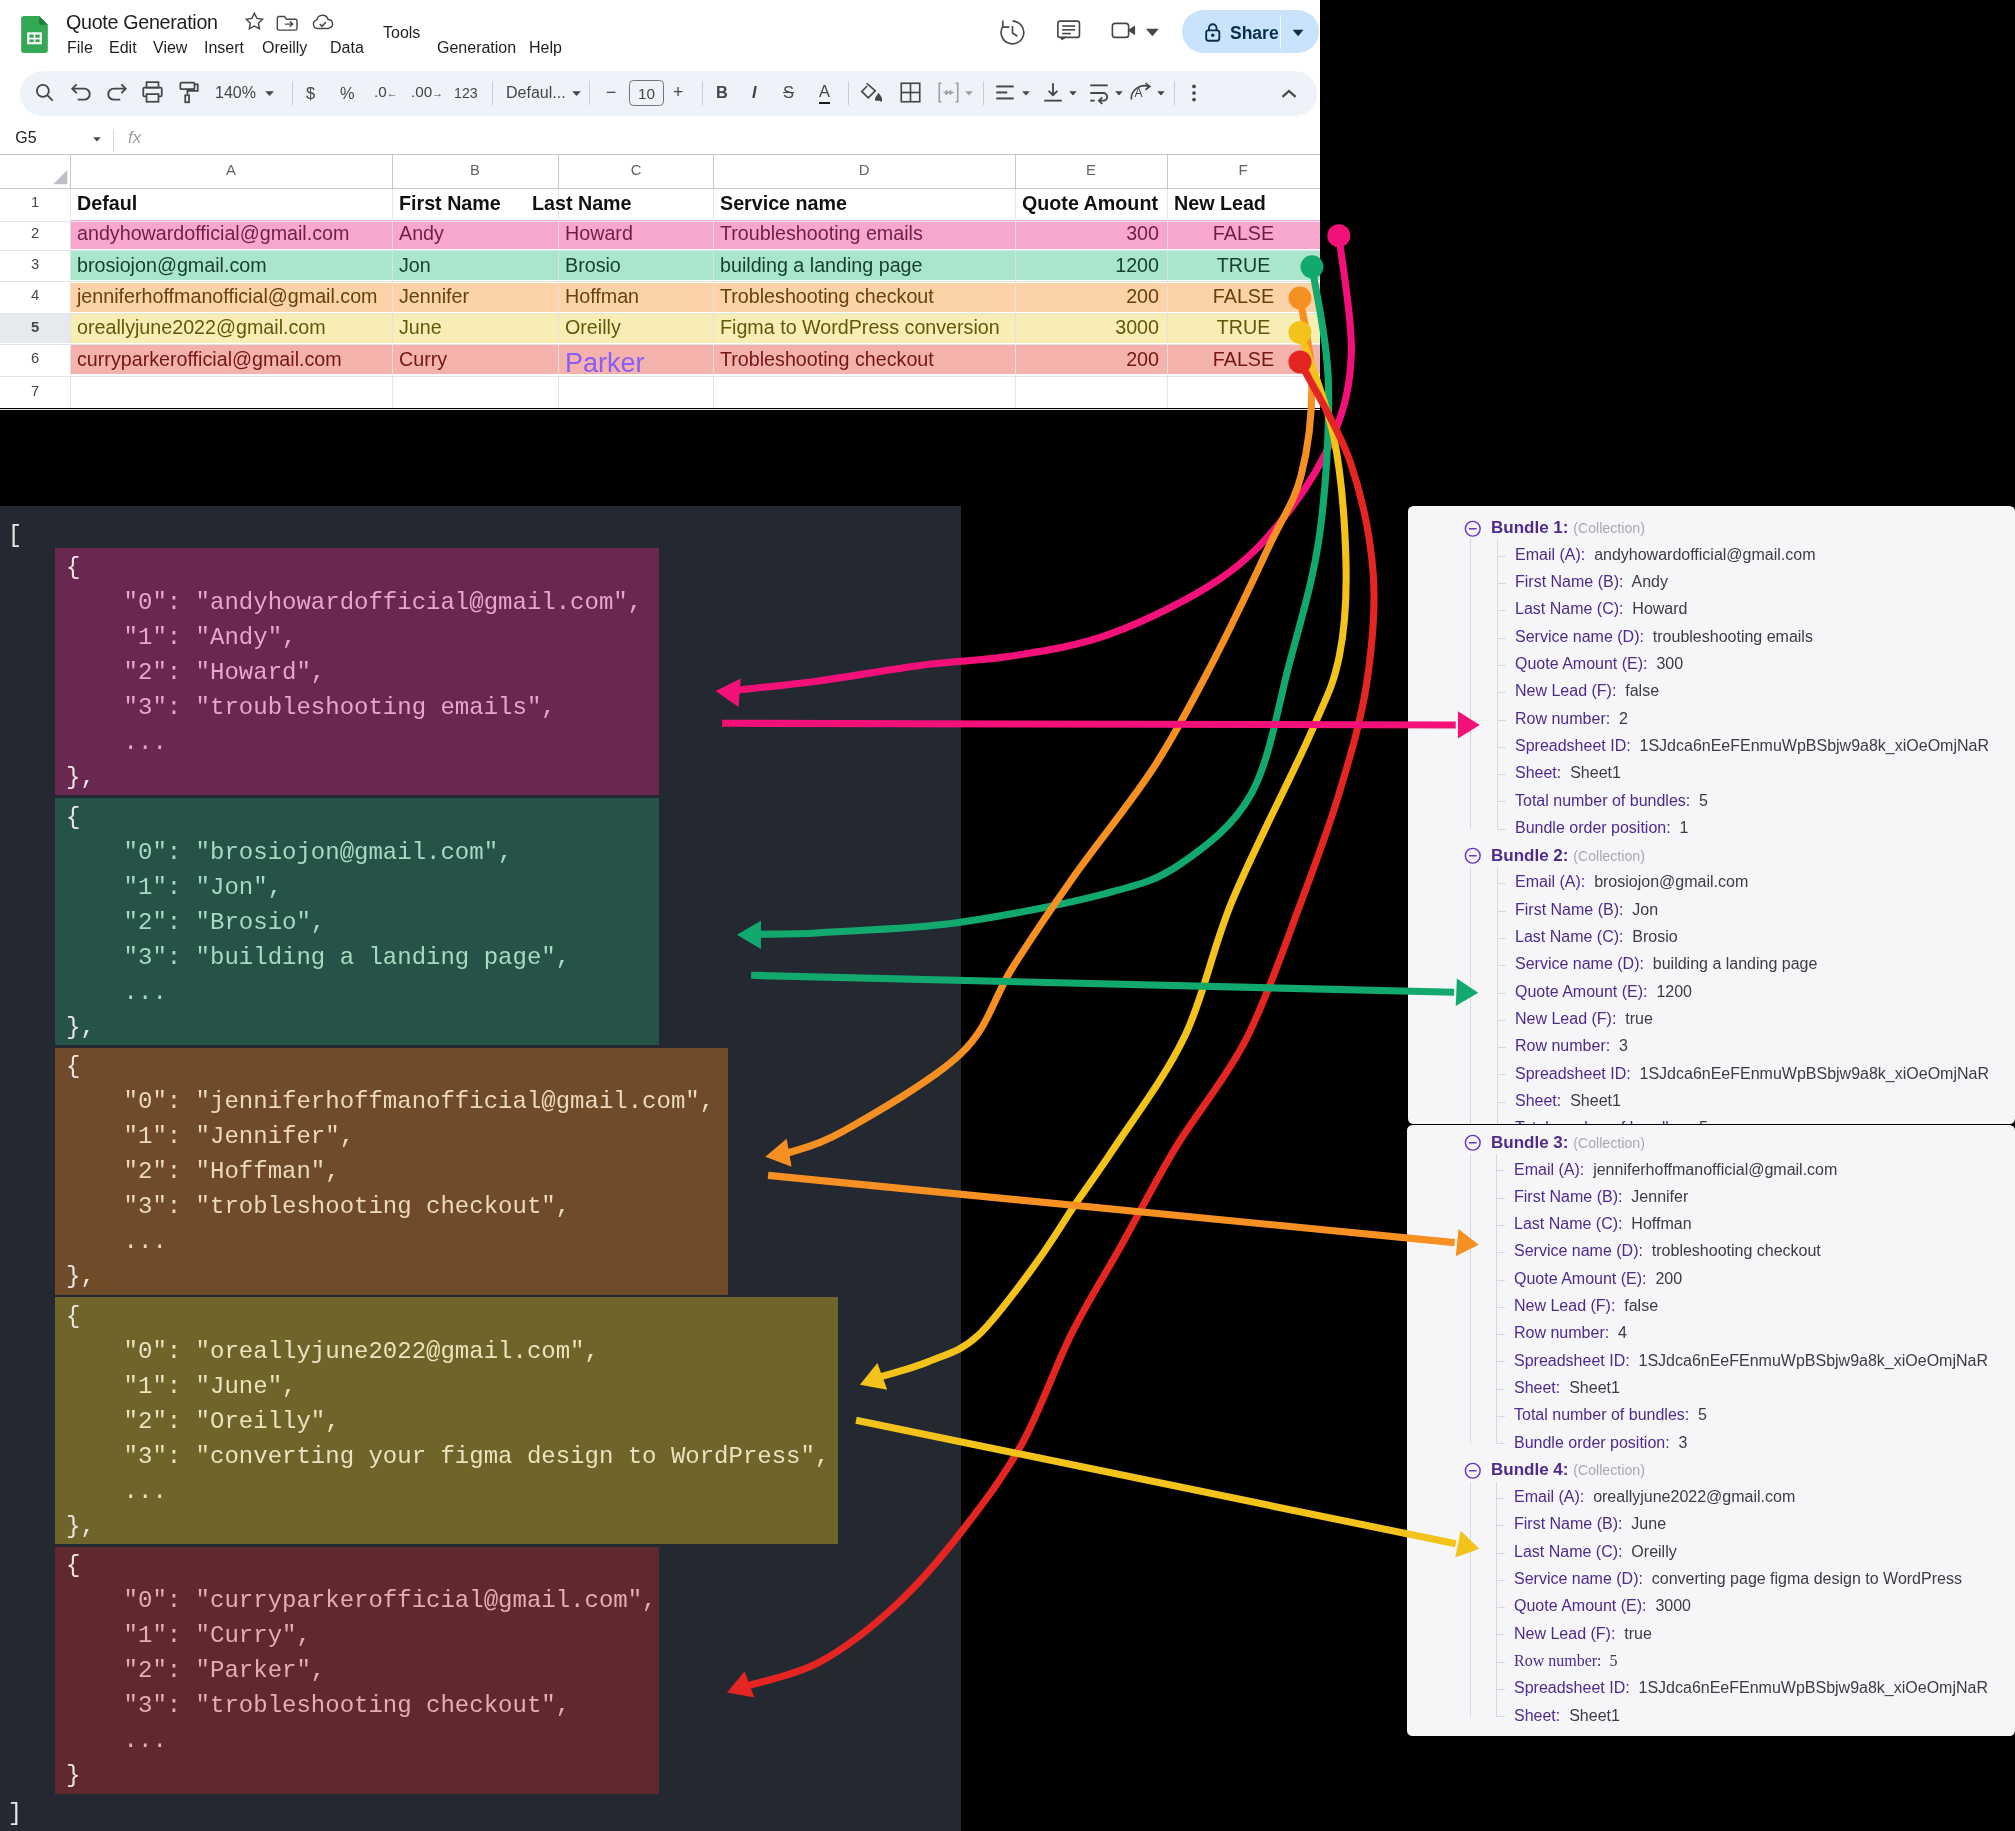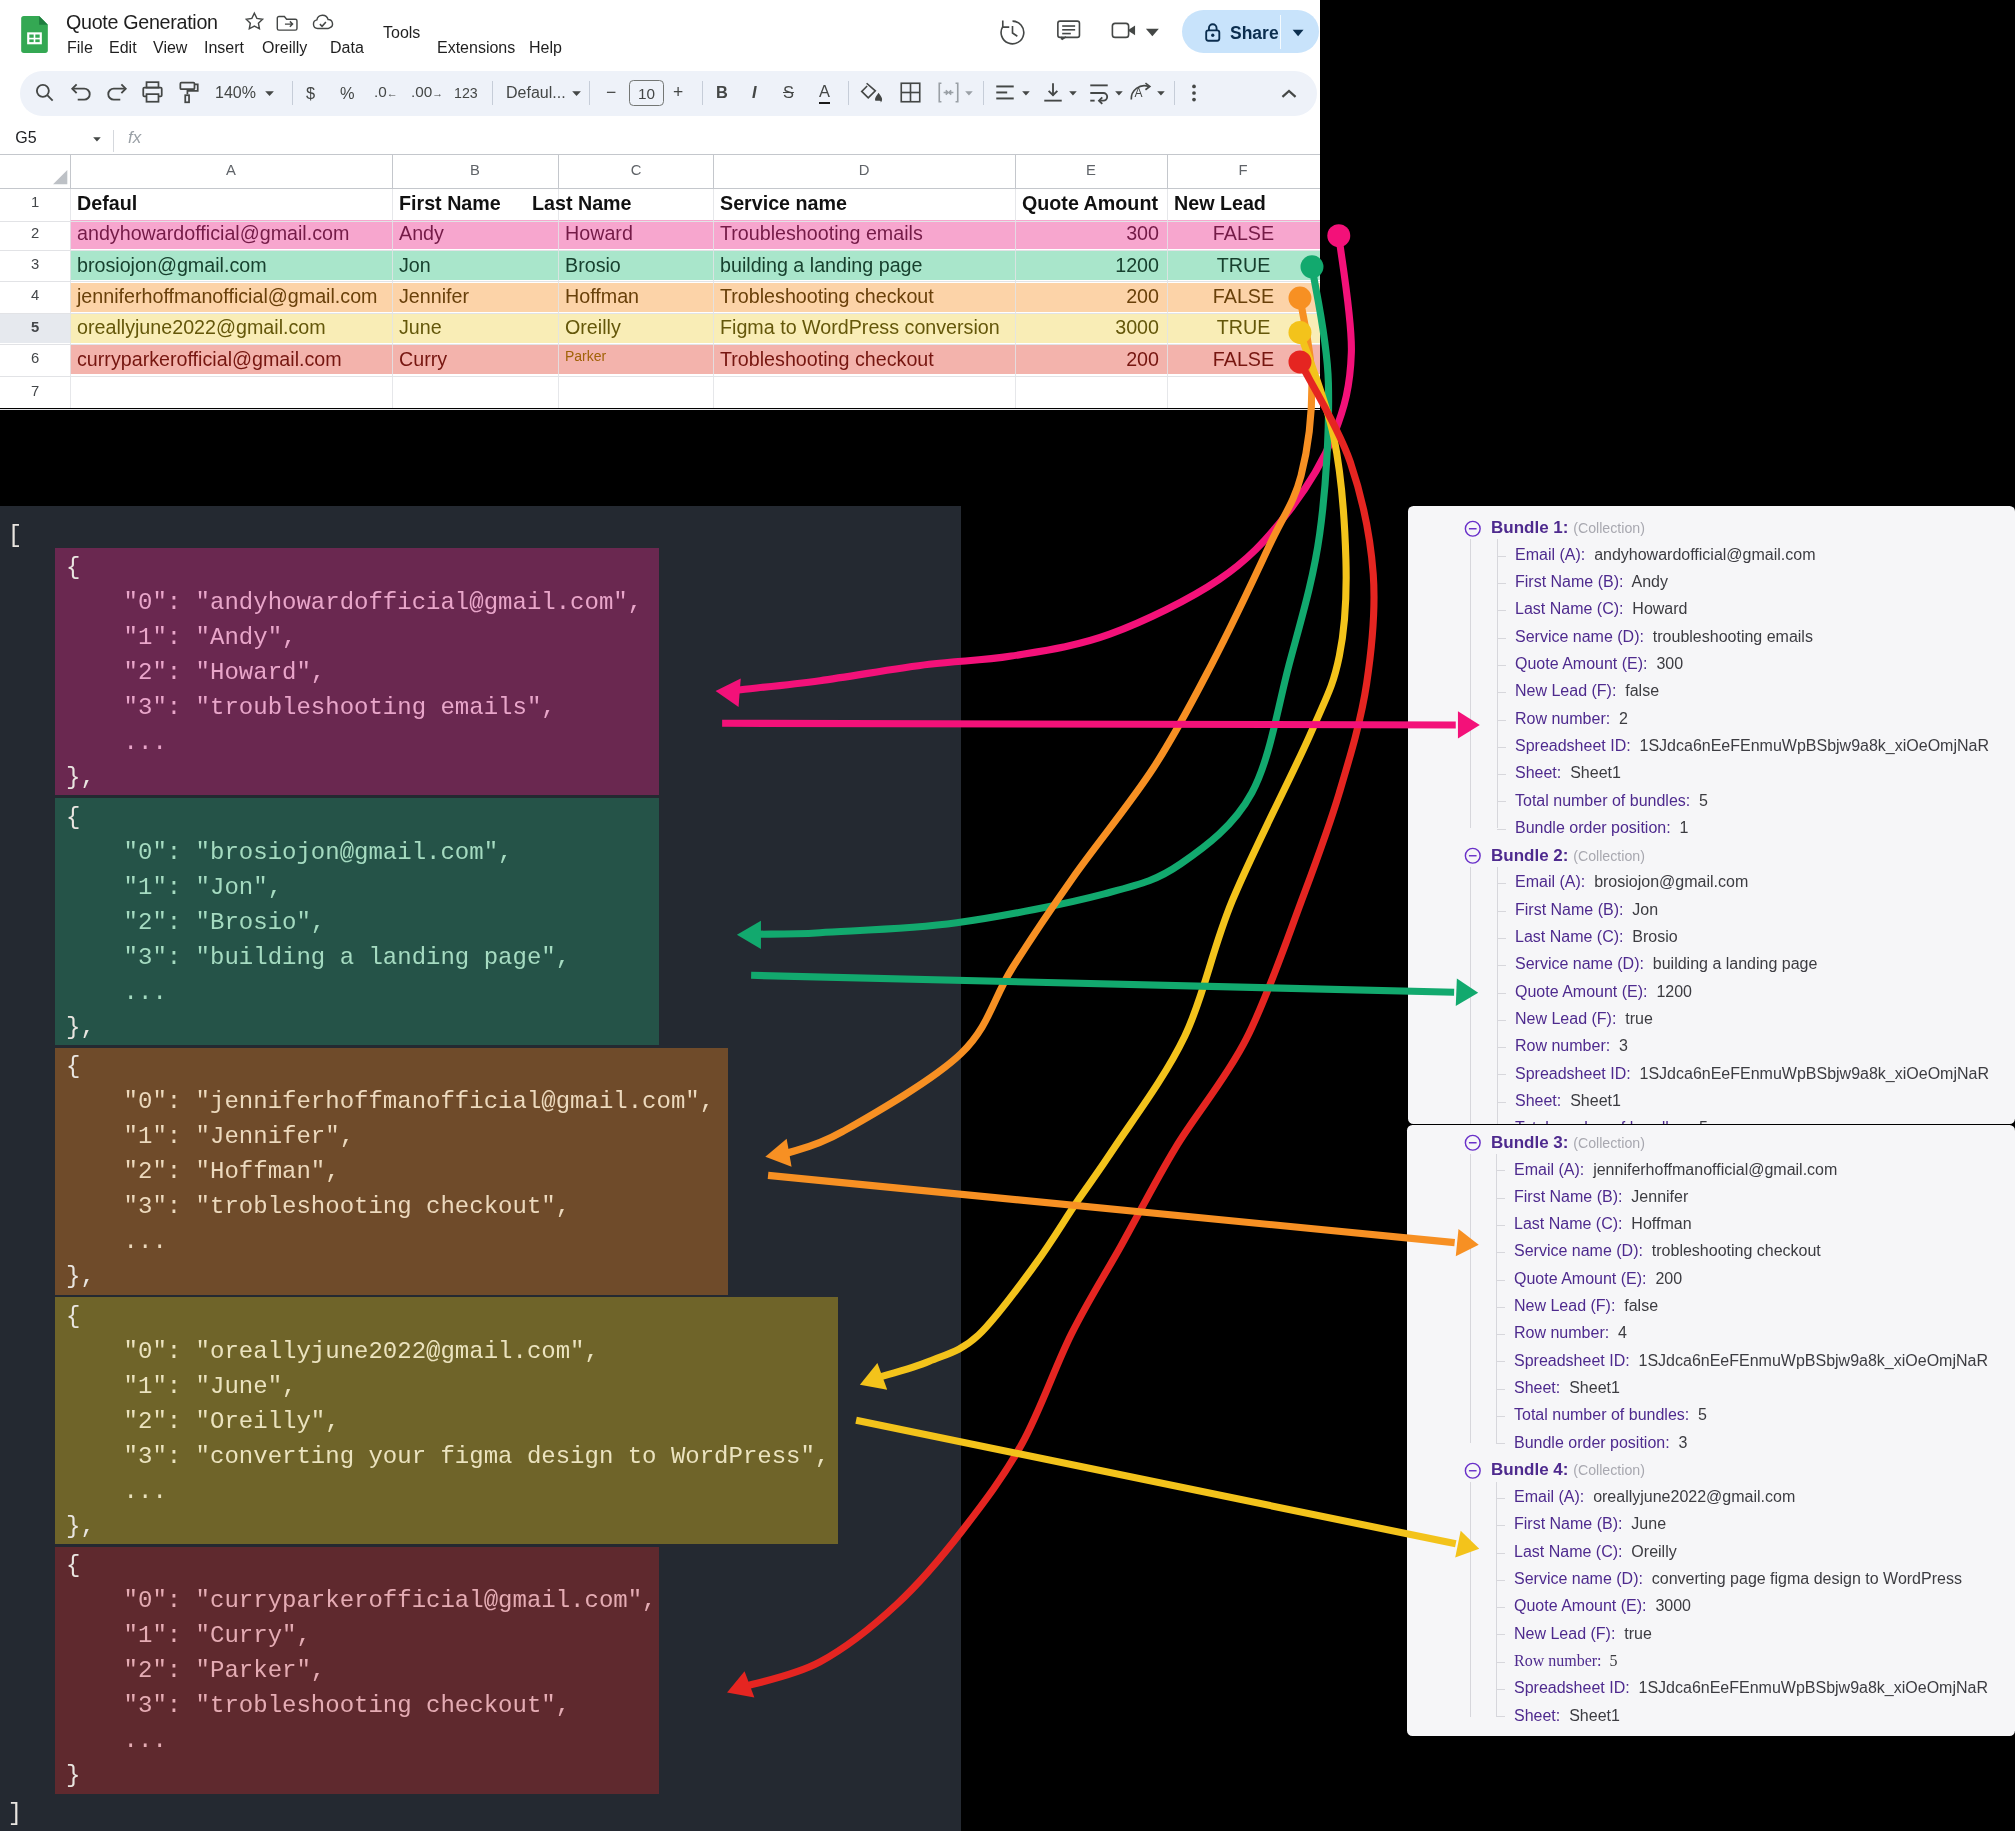--- a/index.html
+++ b/index.html
@@ -27,21 +27,21 @@
 <path d="M133 32 a8 8 0 0 1 -1.5 -15.8 a10.5 10.5 0 0 1 20.5 -0.6 a7.8 7.8 0 0 1 3.5 14.9 a8 8 0 0 1 -3.5 1.5 Z"></path>
 <path d="M137 24 l4 4 7 -8" stroke-width="2.8"></path>
 </svg>
 <div class="a" style="left:67px;top:39px;font-size:16px;color:#1f1f1f;">File</div>
 <div class="a" style="left:109px;top:39px;font-size:16px;color:#1f1f1f;">Edit</div>
 <div class="a" style="left:153px;top:39px;font-size:16px;color:#1f1f1f;">View</div>
 <div class="a" style="left:204px;top:39px;font-size:16px;color:#1f1f1f;">Insert</div>
 <div class="a" style="left:262px;top:39px;font-size:16px;color:#1f1f1f;">Oreilly</div>
 <div class="a" style="left:330px;top:39px;font-size:16px;color:#1f1f1f;">Data</div>
 <div class="a" style="left:383px;top:24px;font-size:16px;color:#1f1f1f;">Tools</div>
-<div class="a" style="left:437px;top:39px;font-size:16px;color:#1f1f1f;">Extensions</div>
+<div class="a" style="left:437px;top:39px;font-size:16px;color:#1f1f1f;">Generation</div>
 <div class="a" style="left:529px;top:39px;font-size:16px;color:#1f1f1f;">Help</div>
 <svg class="a" style="left:998px;top:18.6px" width="164" height="27" viewBox="0 0 300 50" fill="none" stroke="#444746" stroke-width="3">
 <path d="M25 4 a21 21 0 1 1 -18 10"></path>
 <path d="M7 3 v12 h12" fill="none"></path>
 <path d="M25 13 v13 l9 6"></path>
 <rect x="109" y="4" width="40" height="30" rx="4"></rect>
 <path d="M116 38 v-5 m0 5 l8 -5" stroke-width="3"></path>
 <line x1="117" y1="13" x2="141" y2="13"></line>
 <line x1="117" y1="20" x2="141" y2="20"></line>
 <line x1="117" y1="27" x2="133" y2="27"></line>
@@ -243,21 +243,21 @@
 <div class="a" style="left:1015px;top:285px;width:144px;text-align:right;font-size:19.7px;color:#69400a;">200</div>
 <div class="a" style="left:1167px;top:285px;width:153px;text-align:center;font-size:19.7px;color:#69400a;">FALSE</div>
 <div class="a" style="left:77px;top:316px;font-size:19.7px;color:#64570a;white-space:nowrap;">oreallyjune2022@gmail.com</div>
 <div class="a" style="left:399px;top:316px;font-size:19.7px;color:#64570a;white-space:nowrap;">June</div>
 <div class="a" style="left:565px;top:316px;font-size:19.7px;color:#64570a;white-space:nowrap;">Oreilly</div>
 <div class="a" style="left:720px;top:316px;font-size:19.7px;color:#64570a;white-space:nowrap;">Figma to WordPress conversion</div>
 <div class="a" style="left:1015px;top:316px;width:144px;text-align:right;font-size:19.7px;color:#64570a;">3000</div>
 <div class="a" style="left:1167px;top:316px;width:153px;text-align:center;font-size:19.7px;color:#64570a;">TRUE</div>
 <div class="a" style="left:77px;top:348px;font-size:19.7px;color:#761610;white-space:nowrap;">curryparkerofficial@gmail.com</div>
 <div class="a" style="left:399px;top:348px;font-size:19.7px;color:#761610;white-space:nowrap;">Curry</div>
-<div class="a" style="left:565px;top:348px;font-size:14px;color:#a16207;white-space:nowrap;text-align:center;">Parker</div>
+<div class="a" style="left:565px;top:348px;font-size:27px;color:#8b5cf6;white-space:nowrap;text-align:center;">Parker</div>
 <div class="a" style="left:720px;top:348px;font-size:19.7px;color:#761610;white-space:nowrap;">Trobleshooting checkout</div>
 <div class="a" style="left:1015px;top:348px;width:144px;text-align:right;font-size:19.7px;color:#761610;">200</div>
 <div class="a" style="left:1167px;top:348px;width:153px;text-align:center;font-size:19.7px;color:#761610;">FALSE</div>
 </div>
 <div class="a" style="left:0px;top:506px;width:961px;height:1326px;background:#242931;"></div>
 <pre class="a" style="left:7.7px;top:518px;font-size:24px;line-height:35px;color:#e9e5e0;">[</pre>
 <div class="a" style="left:55px;top:548px;width:604px;height:247px;background:#6a2850;"></div>
 <pre class="a" style="left:66px;top:550px;font-size:24px;line-height:35px;color:#e9a6ca;"><span style="color:#e9e5e0">{</span>
     "0": "andyhowardofficial@gmail.com",
     "1": "Andy",

